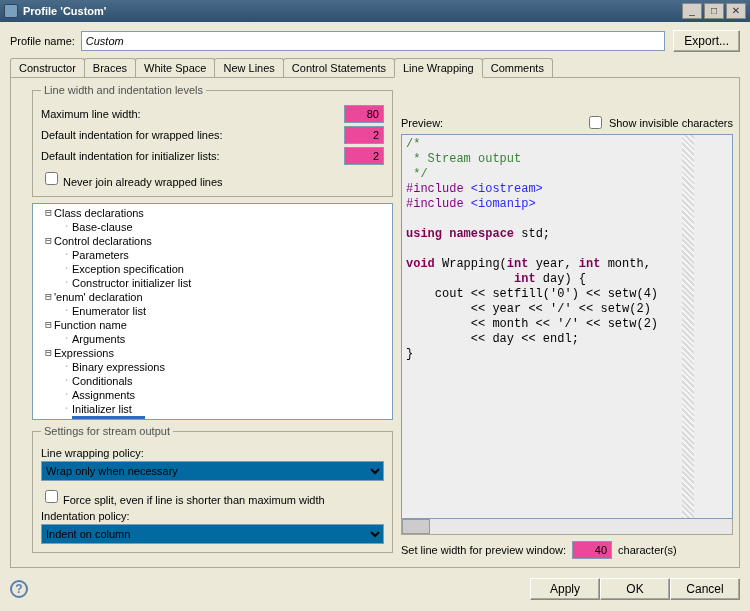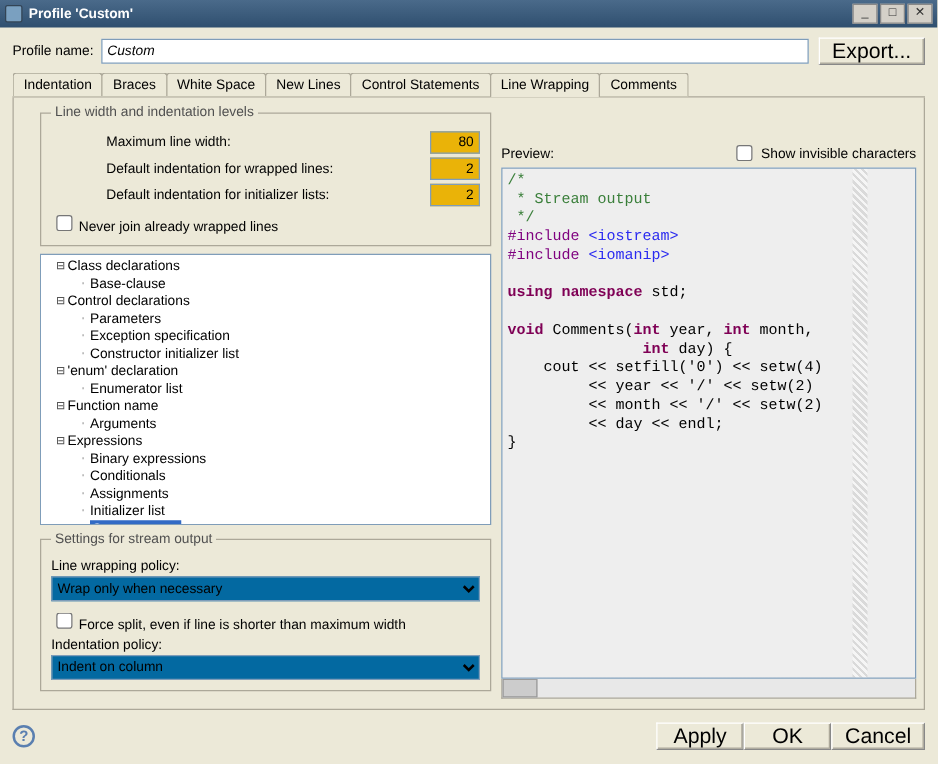--- a/index.html
+++ b/index.html
@@ -24,40 +24,40 @@
   .titlebar .winbtns { display:flex; gap:2px; }
   .winbtn { width:20px; height:16px; background:#d4d0c8; border:1px solid #888; font-size:10px; line-height:13px; text-align:center; color:#333;}
   .content { padding:8px 10px 6px 10px; }
   .row { display:flex; align-items:center; margin-bottom:6px; }
   .row label { margin-right:6px; }
   input[type="text"].wide {
     flex:1; height:20px; border:1px solid #7f9db9; padding:2px 4px; font-size:11px; background:#fff;font-style:italic;
   }
   .btn {
     background:#ece9d8; border:1px solid #888; border-top-color:#fff; border-left-color:#fff;
-    height:22px; padding:0 10px; font-size:17px; min-width:64px;
+    height:22px; padding:0 10px; font-size:12px; min-width:64px;
     box-shadow: inset -1px -1px 0 #aca899;
   }
   .tabs { display:flex; border-bottom:1px solid #aca899; margin-top:2px; }
   .tab {
     border:1px solid #aca899; border-bottom:none;
     background:#ece9d8; padding:3px 8px; margin-right:-1px;
     border-radius:3px 3px 0 0; cursor:default; position:relative;
   }
   .tab.active { background:#ece9d8; z-index:2; border-bottom:1px solid #ece9d8; margin-bottom:-1px; font-weight:normal;}
   .panel { border:1px solid #aca899; border-top:none; padding:6px 6px 8px 6px; height:490px; display:flex; gap:8px;}
   .leftcol { width:376px; display:flex; flex-direction:column;padding-left:15px; }
   .rightcol { flex:1; display:flex; flex-direction:column; }
   fieldset {
     border:1px solid #aca899; margin:0 0 6px 0; padding:6px 8px 8px 8px;
   }
   fieldset legend { font-size:11px; padding:0 3px; color:#505050; }
   .numrow { display:flex; align-items:center; margin:3px 0; }
-  .numrow label { flex:1;margin-left:44px; }
-  .numbox { width:40px; height:18px; border:1px solid #7f9db9; text-align:right; padding:1px 4px; font-size:11px; background:#eab308;}
+  .numrow label { flex:1; }
+  .numbox { width:40px; height:18px; border:1px solid #7f9db9; text-align:right; padding:1px 4px; font-size:11px; background:#ec4899;}
   .chk { display:flex; align-items:flex-end; margin-top:4px;}
   .chk input { margin-right:5px;}
   .tree {
     background:#fff; border:1px solid #7f9db9; height:242px; overflow:auto;
     padding:2px 2px; font-size:11px; line-height:14px;
   }
   .tree .node { display:flex; align-items:center; white-space:nowrap; cursor:default; padding:0 2px; }
   .tree .tw { display:inline-block; width:11px; text-align:center; color:#666; font-family:monospace; }
   .tree .ind { display:inline-block; }
   .tree .sel { background:#316ac5; color:#fff; padding:0 2px;}
@@ -113,21 +113,21 @@
 </div>
 
 <div class="content">
   <div class="row">
     <label>Profile name:</label>
     <input type="text" class="wide" value="Custom" style="">
     <button class="btn" style="margin-left:8px">Export...</button>
   </div>
 
   <div class="tabs" id="tabs">
-      <div class="tab">Indentation</div>
+      <div class="tab">Constructor</div>
       <div class="tab">Braces</div>
       <div class="tab">White Space</div>
       <div class="tab">New Lines</div>
       <div class="tab">Control Statements</div>
       <div class="tab active">Line Wrapping</div>
       <div class="tab">Comments</div>
     </div>
 
   <div class="panel">
     <div class="leftcol">
@@ -261,32 +261,37 @@
         <span style="margin-left:4px">Show invisible characters</span>
       </div>
       <div class="preview"><div class="ruler"></div><span class="cm">/*</span>
 <span class="cm"> * Stream output</span>
 <span class="cm"> */</span>
 <span class="pp">#include</span> <span class="hdr">&lt;iostream&gt;</span>
 <span class="pp">#include</span> <span class="hdr">&lt;iomanip&gt;</span>
 
 <span class="kw">using</span> <span class="kw">namespace</span><span> std;</span>
 
-<span class="kw">void</span><span class="fn"> Comments(</span><span class="kw">int</span><span> year, </span><span class="kw">int</span><span> month,</span>
+<span class="kw">void</span><span class="fn"> Wrapping(</span><span class="kw">int</span><span> year, </span><span class="kw">int</span><span> month,</span>
 <span>               </span><span class="kw">int</span><span> day) {</span>
 <span>    cout &lt;&lt; setfill('0') &lt;&lt; setw(4)</span>
 <span>         &lt;&lt; year &lt;&lt; '/' &lt;&lt; setw(2)</span>
 <span>         &lt;&lt; month &lt;&lt; '/' &lt;&lt; setw(2)</span>
 <span>         &lt;&lt; day &lt;&lt; endl;</span>
 <span>}</span>
 </div>
       <div class="scrollx">
         <div class="thumb"></div>
         <div class="sp"></div>
       </div>
+      <div class="bottomrow">
+        <span>Set line width for preview window:</span>
+        <input class="numbox" style="margin: 0px 6px;" value="40">
+        <span>character(s)</span>
+      </div>
     </div>
   </div>
 </div>
 
 <div class="footer">
   <div class="help">?</div>
   <div class="spacer"></div>
   <button class="btn">Apply</button>
   <button class="btn">OK</button>
   <button class="btn">Cancel</button>

